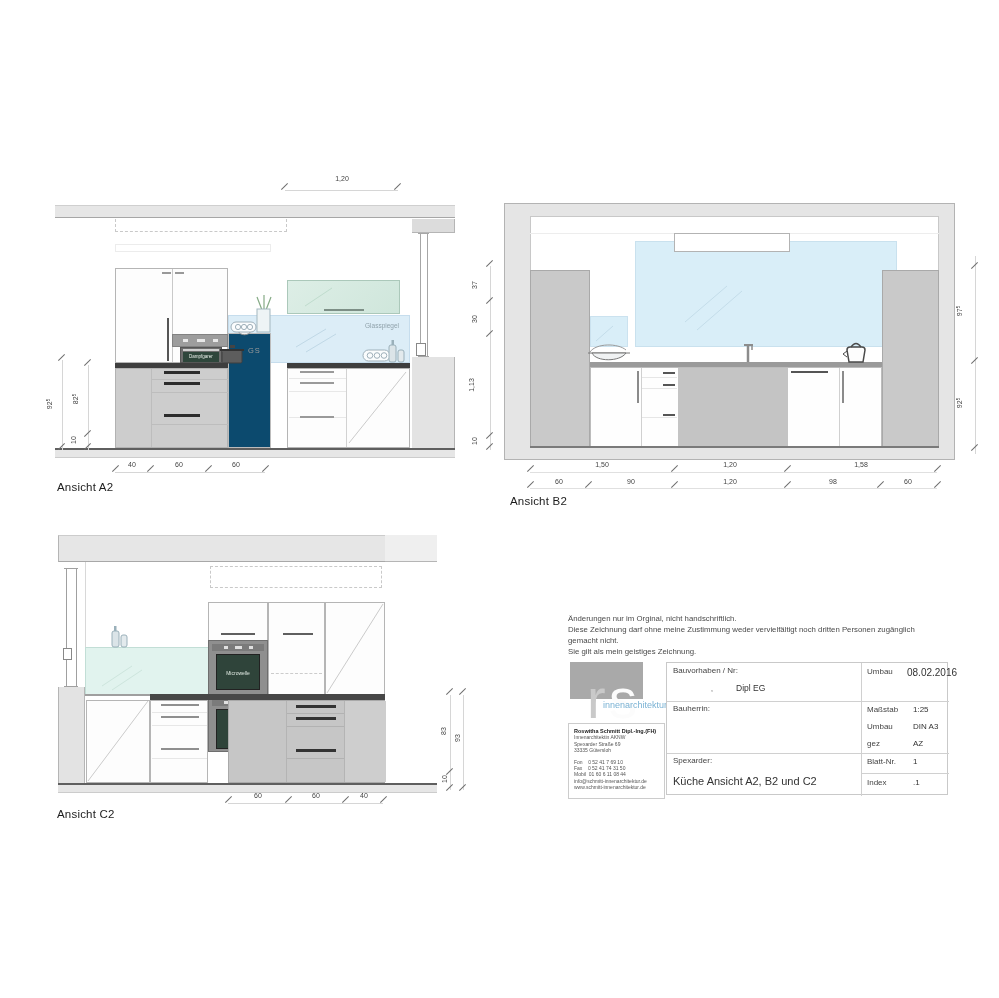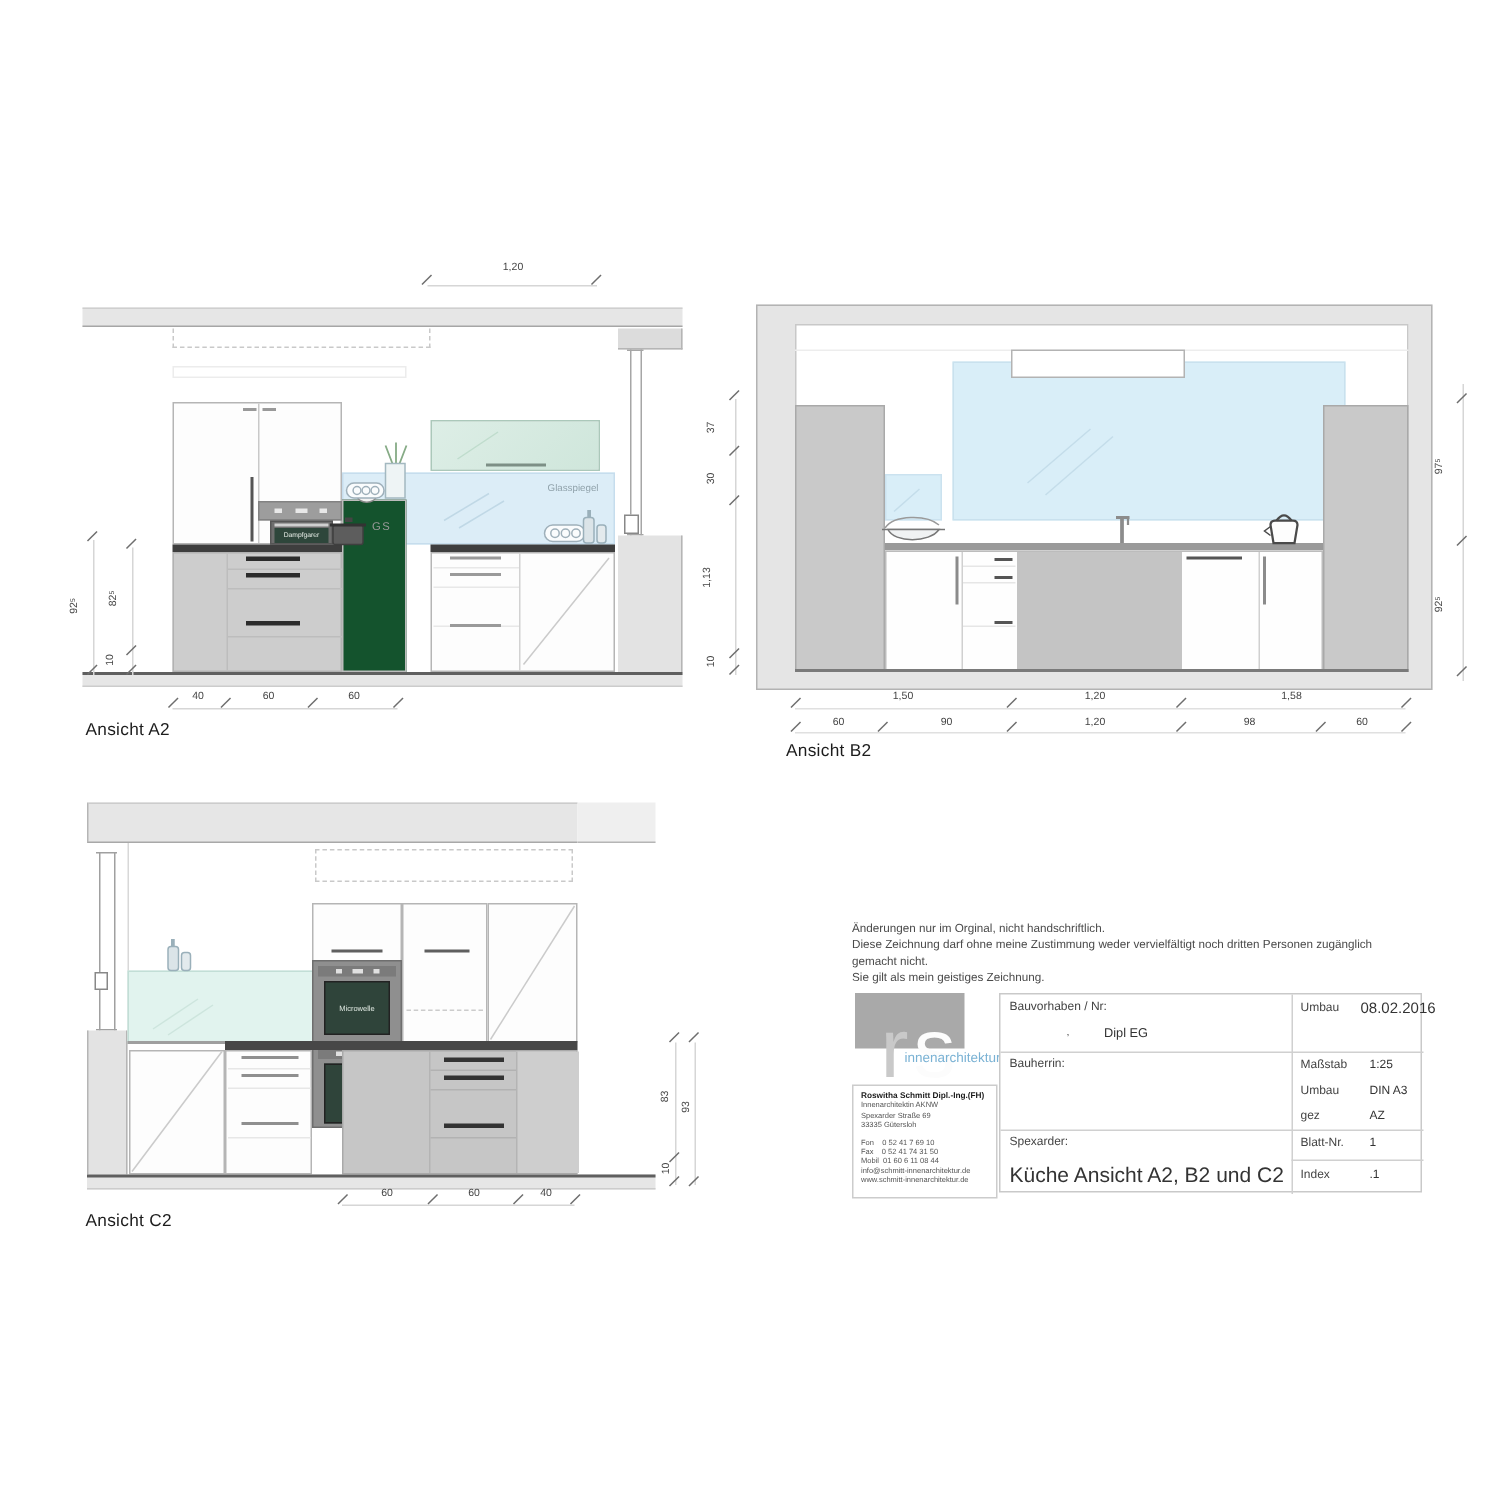--- a/index.html
+++ b/index.html
@@ -63,21 +63,21 @@
   <div class="abs" style="left:172px;top:334px;width:56px;height:13px;background:#9d9d9d;border:1px solid #828282">
     <div class="abs" style="left:10px;top:4px;width:5px;height:3px;background:#e8e8e8"></div>
     <div class="abs" style="left:24px;top:4px;width:8px;height:3px;background:#e8e8e8"></div>
     <div class="abs" style="left:40px;top:4px;width:5px;height:3px;background:#e8e8e8"></div>
   </div>
   <div class="abs" style="left:180px;top:347px;width:42px;height:16px;background:#6e6e6e;border:1px solid #565656">
     <div class="abs" style="left:2px;top:1px;width:36px;height:2px;background:#d0d0d0"></div>
     <div class="abs" style="left:2px;top:4px;width:36px;height:10px;background:#2e463b;overflow:hidden;font-size:4.5px;color:#e9efe9;text-align:center;line-height:10px">Dampfgarer</div>
   </div>
 
-  <div class="abs" style="left:228px;top:333px;width:43px;height:115px;background:#14532d;border:1px solid #bcbcbc">
+  <div class="abs" style="left:228px;top:333px;width:43px;height:115px;background:#0c4a6e;border:1px solid #bcbcbc">
     <div class="inlbl" style="left:19px;top:12px;font-size:7.5px;color:#9a9a9a;letter-spacing:1px">GS</div>
   </div>
 
   <div class="abs" style="left:115px;top:363px;width:113px;height:5px;background:#3e3e3e"></div>
   <div class="abs" style="left:287px;top:363px;width:123px;height:5px;background:#3e3e3e"></div>
 
   <div class="abs" style="left:115px;top:368px;width:113px;height:80px;background:#cdcdcd;border:1px solid #b2b2b2">
     <div class="abs" style="left:35px;top:0;width:1px;height:78px;background:#bdbdbd"></div>
     <div class="abs" style="left:36px;top:10px;width:76px;height:1px;background:#bdbdbd"></div>
     <div class="abs" style="left:36px;top:23px;width:76px;height:1px;background:#bdbdbd"></div>
@@ -190,21 +190,21 @@
   <i class="tk" style="left:584px;top:484px"></i>
   <i class="tk" style="left:670px;top:484px"></i>
   <i class="tk" style="left:783px;top:484px"></i>
   <i class="tk" style="left:876px;top:484px"></i>
   <i class="tk" style="left:933px;top:484px"></i>
   <div class="dtxt" style="left:529px;top:478px;width:60px">60</div>
   <div class="dtxt" style="left:601px;top:478px;width:60px">90</div>
   <div class="dtxt" style="left:700px;top:478px;width:60px">1,20</div>
   <div class="dtxt" style="left:803px;top:478px;width:60px">98</div>
   <div class="dtxt" style="left:878px;top:478px;width:60px">60</div>
-  <div class="viewlabel" style="left:524px;top:495px">Ansicht B2</div>
+  <div class="viewlabel" style="left:510px;top:495px">Ansicht B2</div>
 
   <div class="wall" style="left:58px;top:535px;width:327px;height:27px;border-top:1px solid #ccc;border-bottom:1px solid #a8a8a8;border-left:1px solid #b5b5b5"></div>
   <div class="wall" style="left:385px;top:535px;width:52px;height:27px;background:#efefef;border-bottom:1px solid #b5b5b5"></div>
   <div class="abs" style="left:210px;top:566px;width:172px;height:22px;border:1px dashed #c9c9c9"></div>
 
   <div class="dl" style="left:66px;top:568px;width:1px;height:119px;background:#a0a0a0"></div>
   <div class="dl" style="left:76px;top:568px;width:1px;height:119px;background:#a0a0a0"></div>
   <div class="dl" style="left:64px;top:568px;width:14px;height:1px;background:#a0a0a0"></div>
   <div class="dl" style="left:64px;top:686px;width:14px;height:1px;background:#a0a0a0"></div>
   <div class="abs" style="left:63px;top:648px;width:9px;height:12px;background:#fff;border:1px solid #888"></div>
@@ -311,21 +311,21 @@
     <div class="abs" style="left:194px;top:0;width:1px;height:133px;background:#d0d0d0"></div>
     <div class="abs" style="left:0;top:38px;width:282px;height:1px;background:#d0d0d0"></div>
     <div class="abs" style="left:0;top:90px;width:282px;height:1px;background:#d0d0d0"></div>
     <div class="abs" style="left:194px;top:110px;width:88px;height:1px;background:#d0d0d0"></div>
 
     <div class="tb-lbl" style="left:6px;top:3px">Bauvorhaben / Nr:</div>
     <div class="tb-lbl" style="left:44px;top:22px;font-size:7px">,</div>
     <div class="tb-val" style="left:69px;top:20px;font-size:8.5px">Dipl EG</div>
     <div class="tb-lbl" style="left:6px;top:41px">Bauherrin:</div>
     <div class="tb-lbl" style="left:6px;top:93px">Spexarder:</div>
-    <div class="tb-val" style="left:6px;top:112px;font-size:14px">Küche Ansicht A2, B2 und C2</div>
+    <div class="tb-val" style="left:6px;top:112px;font-size:11px">Küche Ansicht A2, B2 und C2</div>
 
     <div class="tb-lbl" style="left:200px;top:4px">Umbau</div>
     <div class="tb-val" style="left:240px;top:4px;font-size:10px">08.02.2016</div>
     <div class="tb-lbl" style="left:200px;top:42px">Maßstab</div>
     <div class="tb-val" style="left:246px;top:42px">1:25</div>
     <div class="tb-lbl" style="left:200px;top:59px">Umbau</div>
     <div class="tb-val" style="left:246px;top:59px">DIN A3</div>
     <div class="tb-lbl" style="left:200px;top:76px">gez</div>
     <div class="tb-val" style="left:246px;top:76px">AZ</div>
     <div class="tb-lbl" style="left:200px;top:94px">Blatt-Nr.</div>

